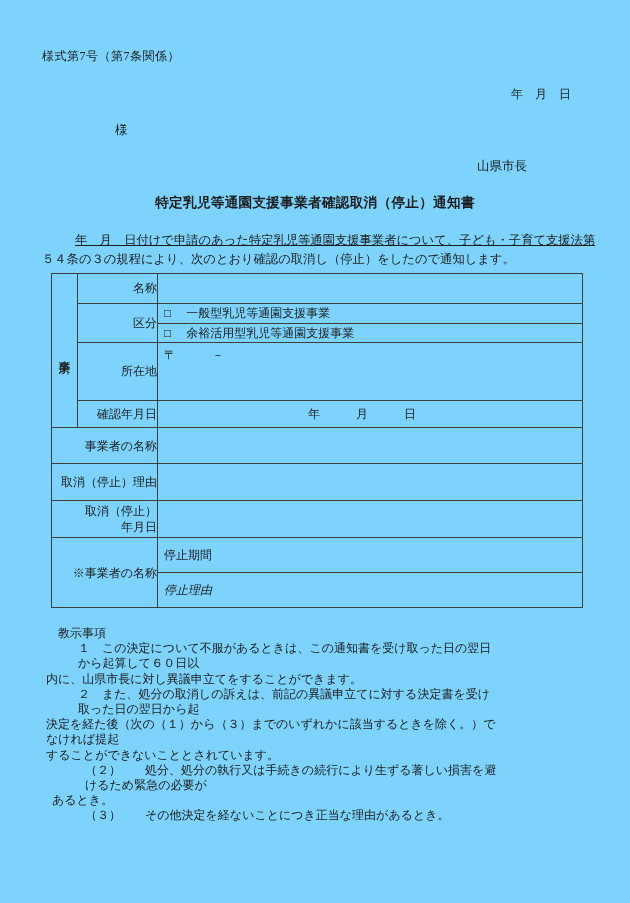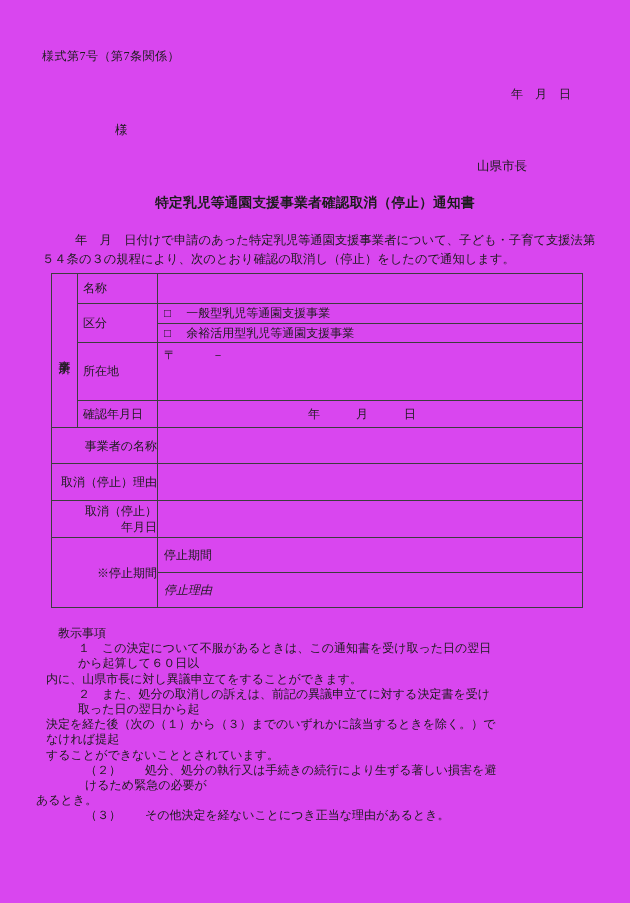--- a/index.html
+++ b/index.html
@@ -6,21 +6,21 @@
   html, body { background: #ffffff; }
   body {
     font-family: "Liberation Serif", "DejaVu Serif", serif;
     color: #1c1c1c;
     -webkit-font-smoothing: antialiased;
   }
   .page {
     position: relative;
     width: 630px;
     height: 903px;
-    background: #d946ef;
+    background: #7dd3fc;
     overflow: hidden;
     font-size: 12px;
   }
   .form-number {
     position: absolute;
     top: 48px; left: 42px;
     font-size: 12px;
     letter-spacing: 0.5px;
   }
   .date-line {
@@ -47,21 +47,21 @@
     font-weight: 600;
     letter-spacing: 0.3px;
   }
   .body-text {
     position: absolute;
     top: 231px; left: 42px;
     width: 560px;
     font-size: 12.3px;
     line-height: 18.5px;
   }
-  .body-line1 { text-indent: 33px; }
+  .body-line1 { text-indent: 33px; text-decoration: underline; }
 
   
   table.form-table {
     position: absolute;
     top: 273px; left: 51px;
     border-collapse: collapse;
     table-layout: fixed;
     font-size: 12px;
   }
   table.form-table col.c1 { width: 26px; }
@@ -83,41 +83,41 @@
   tr.r9  td { height: 35px; }
   tr.r10 td { height: 35px; font-style: italic; }
   td.vlabel { text-align: center; }
   td.vlabel .vtext {
     writing-mode: vertical-rl;
     text-orientation: upright;
     display: inline-block;
     line-height: 1;
     letter-spacing: 1px;
   }
-  td.lbl { padding-left: 5px; text-align: left; }
+  td.lbl { padding-left: 5px; text-align: right; }
   td.lbl2 { text-align: right; line-height: 16px; }
   td.val { padding-left: 6px; }
   td.val.top { vertical-align: top; padding-top: 4px; }
   td.opt .cb { display: inline-block; font-size: 12px; }
   td.opt .optlbl { display: inline-block; margin-left: 15px; }
   td.dateval { padding-left: 150px; }
 
   
   .notice {
     position: absolute;
     top: 626px; left: 0;
     width: 499px;
     font-size: 12px;
     line-height: 15.2px;
   }
   .notice .n-h       { margin-left: 58px; }
   .notice .n-num     { margin-left: 78px; }
   .notice .n-cont    { margin-left: 46px; }
   .notice .n-sub     { margin-left: 85px; }
-  .notice .n-subcont { margin-left: 36px; }
+  .notice .n-subcont { margin-left: 52px; }
 </style>
 </head>
 <body>
 
 <div class="page">
 
   <div class="form-number">様式第7号（第7条関係）</div>
 
   <div class="date-line">年　月　日</div>
 
@@ -176,21 +176,21 @@
         <td class="val"></td>
       </tr>
       <tr class="r8">
         <td class="lbl2" colspan="2">
           <div>取消（停止）</div>
           <div>年月日</div>
         </td>
         <td class="val"></td>
       </tr>
       <tr class="r9">
-        <td class="lbl2" colspan="2" rowspan="2">※停止期間</td>
+        <td class="lbl2" colspan="2" rowspan="2">※事業者の名称</td>
         <td class="val">停止期間</td>
       </tr>
       <tr class="r10">
         <td class="val">停止理由</td>
       </tr>
     </tbody>
   </table>
 
   <div class="notice">
     <div class="n-h">教示事項</div>

